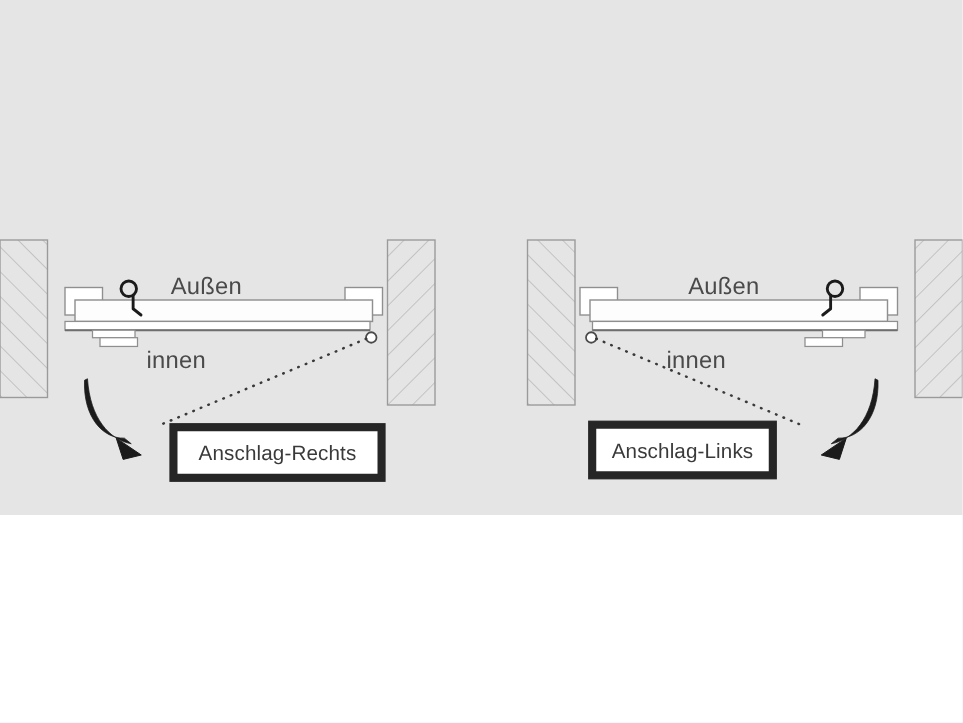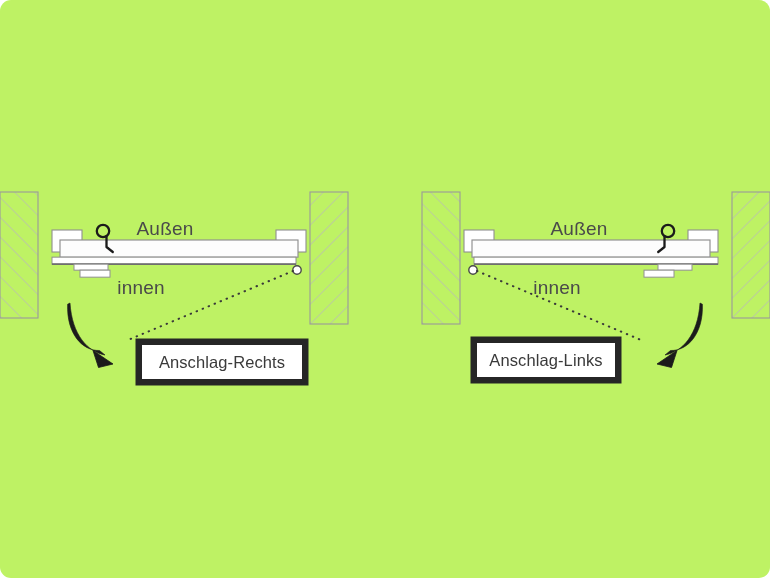--- a/index.html
+++ b/index.html
@@ -13,23 +13,22 @@
     height: 578px;
     overflow: hidden;
     font-family: "Liberation Sans", sans-serif;
     position: relative;
   }
   #stage {
     position: absolute;
     left: 0;
     top: 0;
     width: 770px;
-    height: 578px;
-    background: #bef264;
-    border-radius: 11px;
+    height: 412px;
+    background: #e5e5e5;
   }
   #stage > svg {
     display: block;
     width: 770px;
     height: 578px;
   }
   .lbl {
     font-family: "Liberation Sans", sans-serif;
     fill: #4a4a4a;
     font-size: 19px;

